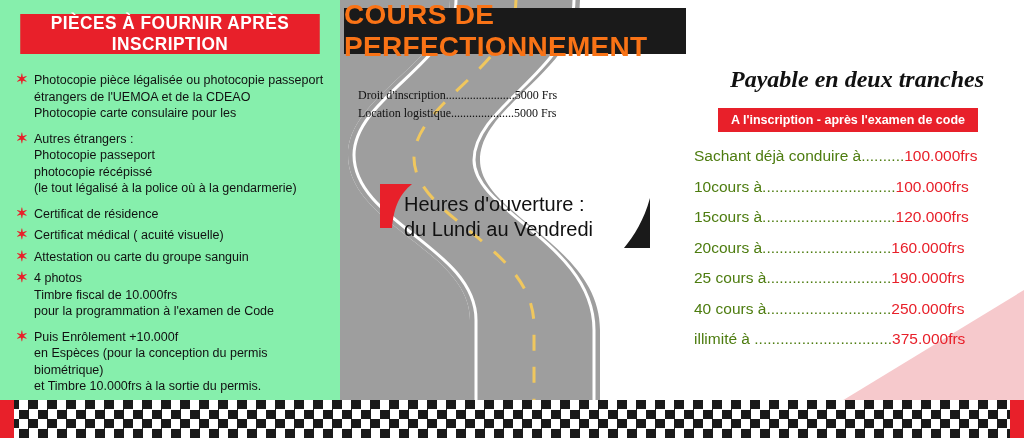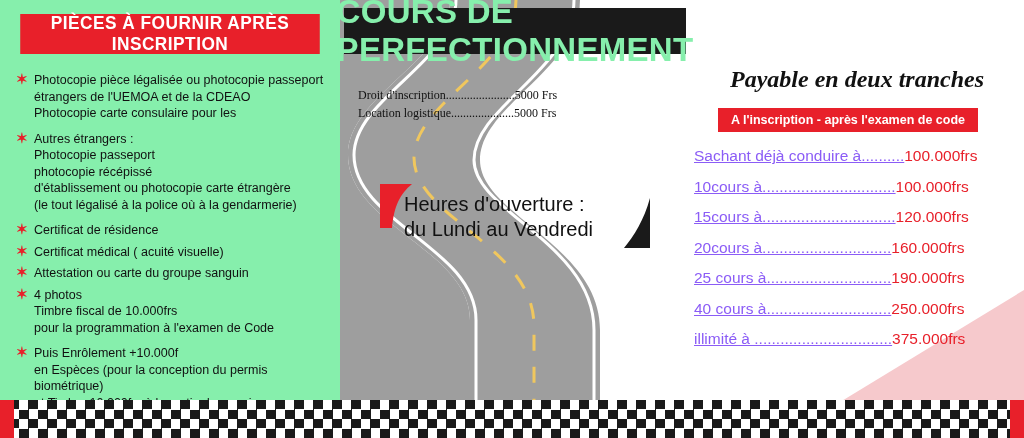--- a/index.html
+++ b/index.html
@@ -52,23 +52,23 @@
     left: 14px; top: 14px; width: 312px; height: 40px;
     font-size: 18px;
     font-family: "Liberation Sans", sans-serif;
     font-stretch: condensed;
     transform: scaleX(.96);
   }
   .hdr-black {
     position: absolute;
     left: 344px; top: 8px; width: 342px; height: 46px;
     background: #1a1a1a;
-    color: #86efac;
+    color: #f97316;
     display: flex; align-items: center; justify-content: center;
-    font-size: 33px; font-weight: bold;
+    font-size: 28px; font-weight: bold;
     letter-spacing: .3px;
     z-index: 6;
   }
   .hdr-right {
     left: 706px; top: 12px; width: 300px; height: 42px;
     font-size: 27px;
     font-weight: bold;
   }
 
   
@@ -149,21 +149,21 @@
     position: absolute; left: 694px; top: 148px; width: 324px;
     z-index: 6;
     font-size: 15.5px; color: #111;
     line-height: 1.0;
   }
   .price-row {
     display: block;
     margin-bottom: 15px;
     white-space: nowrap;
   }
-  .price-row .lbl { color: #8b5cf6; text-decoration: underline; }
+  .price-row .lbl { color: #4d7c0f; }
   .price-row .amt { color: #e8202a; font-weight: normal; }
 
   
   .checker {
     position: absolute; left: 0; bottom: 0;
     width: 1024px; height: 38px;
     background:
       repeating-conic-gradient(#1a1a1a 0% 25%, #ffffff 0% 50%) 0 0 / 19px 19px;
     z-index: 10;
   }
@@ -199,21 +199,20 @@
         <div>Photocopie pièce légalisée ou  photocopie passeport</div>
         <div>étrangers de l'UEMOA et de la CDEAO</div>
         <div>Photocopie carte consulaire pour les</div>
       </div>
 
       <div class="bullet-block">
         <span class="star">✶</span>
         <div>Autres étrangers :</div>
         <div>Photocopie passeport</div>
         <div>photocopie récépissé</div>
-        <div>d'établissement ou photocopie carte étrangère</div>
         <div>(le tout légalisé à la police où à la gendarmerie)</div>
       </div>
 
       <div class="bullet-block tight">
         <span class="star">✶</span>
         <div>Certificat de résidence</div>
       </div>
 
       <div class="bullet-block tight">
         <span class="star">✶</span>

